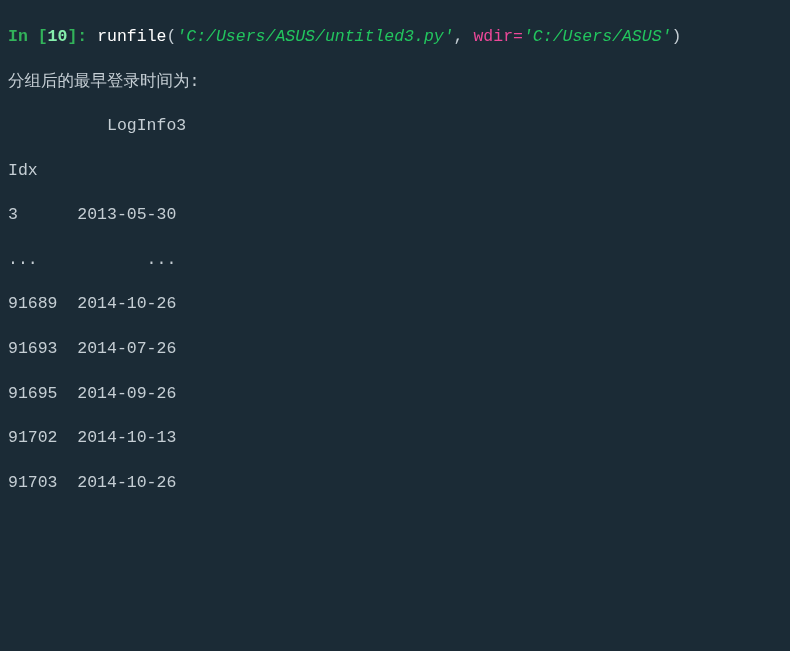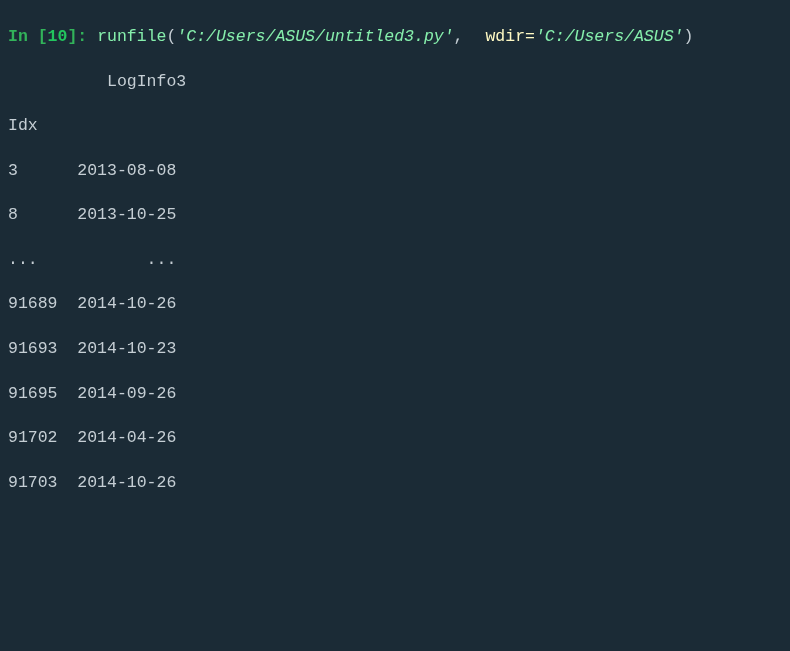--- a/index.html
+++ b/index.html
@@ -12,45 +12,45 @@
     line-height: 1.35;
     width: 790px;
     height: 651px;
     overflow: hidden;
   }
   .console {
     padding: 4px 6px 6px 8px;
     white-space: pre;
   }
   .in-prompt { color: #32b35a; font-weight: bold; }
-  .in-num    { color: #22c55e; font-weight: bold; }
-  .func      { color: #86efac; }
+  .in-num    { color: #86efac; font-weight: bold; }
+  .func      { color: #ffffff; }
   .paren     { color: #c5ced4; }
-  .string    { color: #86efac; font-style: italic; }
-  .kwarg     { color: #fef9c3; margin-left: 12px; }
+  .string    { color: #22c55e; font-style: italic; }
+  .kwarg     { color: #ec4899; }
   .plain     { color: #c5ced4; }
   .chinese   { color: #c5ced4; }
   .line {
     display: block;
   }
 </style>
 </head>
 <body>
 
 <div class="console">
 <span class="line"><span class="in-prompt">In [</span><span class="in-num">10</span><span class="in-prompt">]: </span><span class="func">runfile</span><span class="paren">(</span><span class="string">'C:/Users/ASUS/untitled3.py'</span><span class="plain">, </span><span class="kwarg">wdir=</span><span class="string">'C:/Users/ASUS'</span><span class="paren">)</span></span>
+<span class="line chinese">分组后的最早登录时间为:</span>
 <span class="line plain">          LogInfo3</span>
 <span class="line plain">Idx</span>
-<span class="line plain">3      2013-08-08</span>
-<span class="line plain">8      2013-10-25</span>
+<span class="line plain">3      2013-05-30</span>
 <span class="line plain">...           ...</span>
 <span class="line plain">91689  2014-10-26</span>
-<span class="line plain">91693  2014-10-23</span>
+<span class="line plain">91693  2014-07-26</span>
 <span class="line plain">91695  2014-09-26</span>
-<span class="line plain">91702  2014-04-26</span>
+<span class="line plain">91702  2014-10-13</span>
 <span class="line plain">91703  2014-10-26</span>
 <span class="line plain"></span>
 
 
 
 
 
 
 
 

